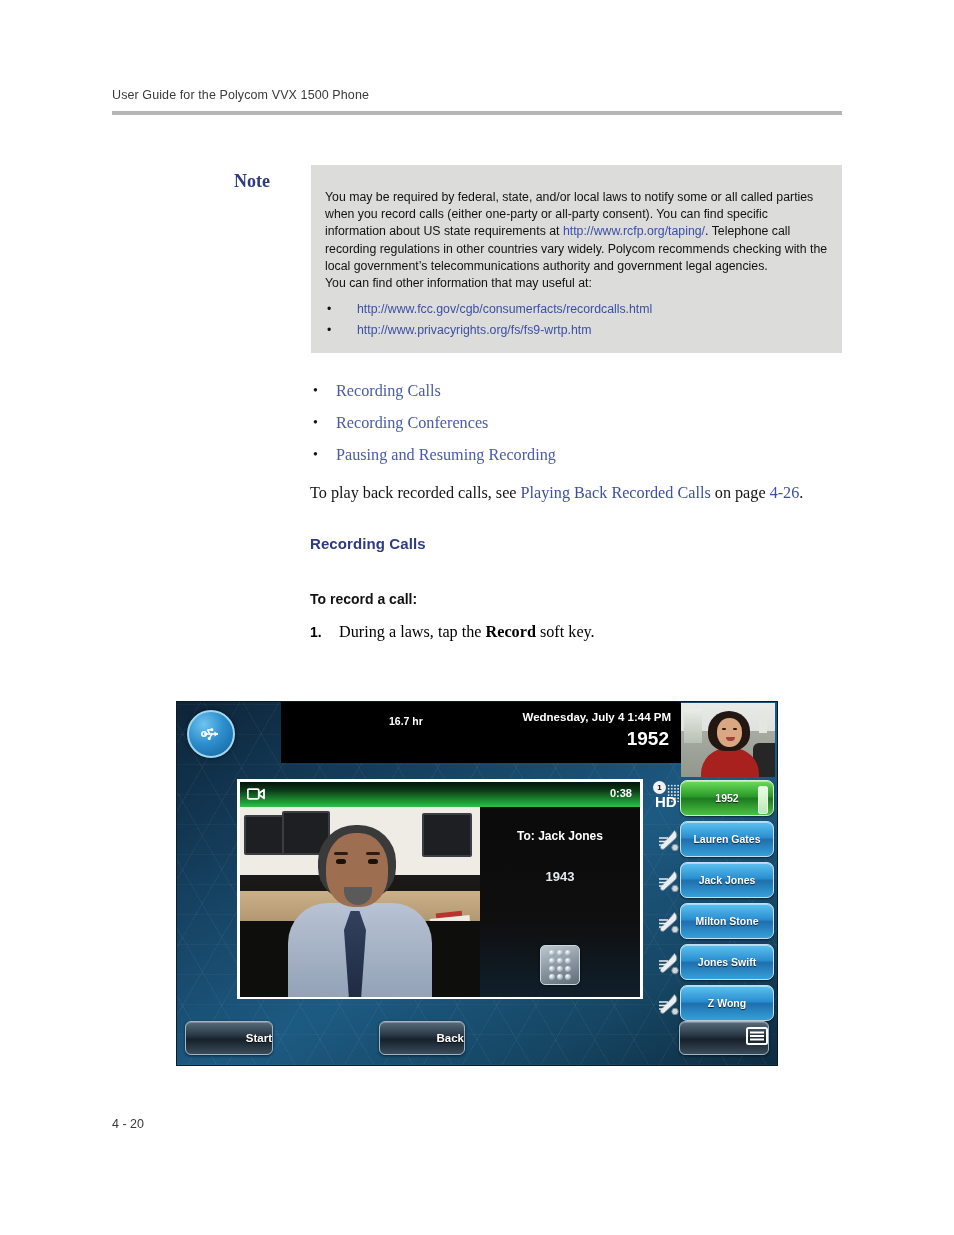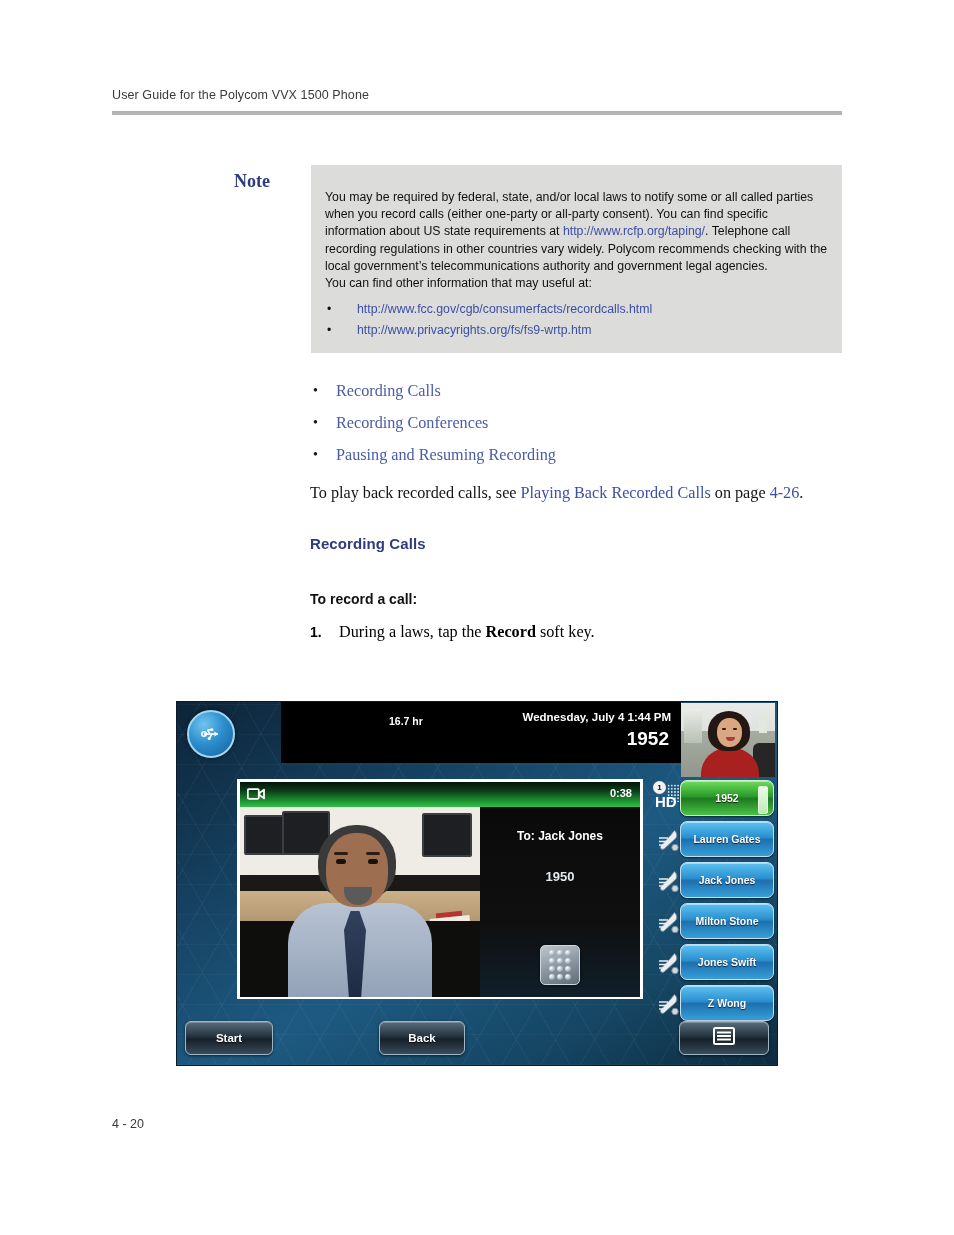--- a/index.html
+++ b/index.html
@@ -548,21 +548,21 @@
   }
   .skey {
     position: absolute;
     height: 34px;
     border-radius: 6px;
     border: 1px solid #9fb6c6;
     background: linear-gradient(180deg,#596b79 0%, #2b3a47 40%, #16212b 55%, #3b4c5a 100%);
     box-shadow: inset 0 1px 0 rgba(255,255,255,.25), 0 1px 3px rgba(0,0,0,.6);
     display: flex;
     align-items: center;
-    justify-content: center;
+    justify-content: flex-end;
     box-sizing: border-box;
   }
   .skey .lbl {
     font-family: "Liberation Sans", sans-serif;
     font-weight: bold;
     font-size: 11.5px;
     color: #ffffff;
     text-shadow: 0 1px 1px rgba(0,0,0,.8);
   }
   .skey.start { left: 8px; width: 88px; }
@@ -681,21 +681,21 @@
       <div class="f-face"></div>
       <div class="f-brow l"></div>
       <div class="f-brow r"></div>
       <div class="f-eye l"></div>
       <div class="f-eye r"></div>
       <div class="f-beard"></div>
     </div>
 
     <div class="callinfo">
       <div class="to">To: Jack Jones</div>
-      <div class="num">1950</div>
+      <div class="num">1943</div>
       <div class="dialpad-btn">
         <div class="dialpad-grid">
           <i></i>
             <i></i>
             <i></i>
           <i></i>
             <i></i>
             <i></i>
           <i></i>
             <i></i>

